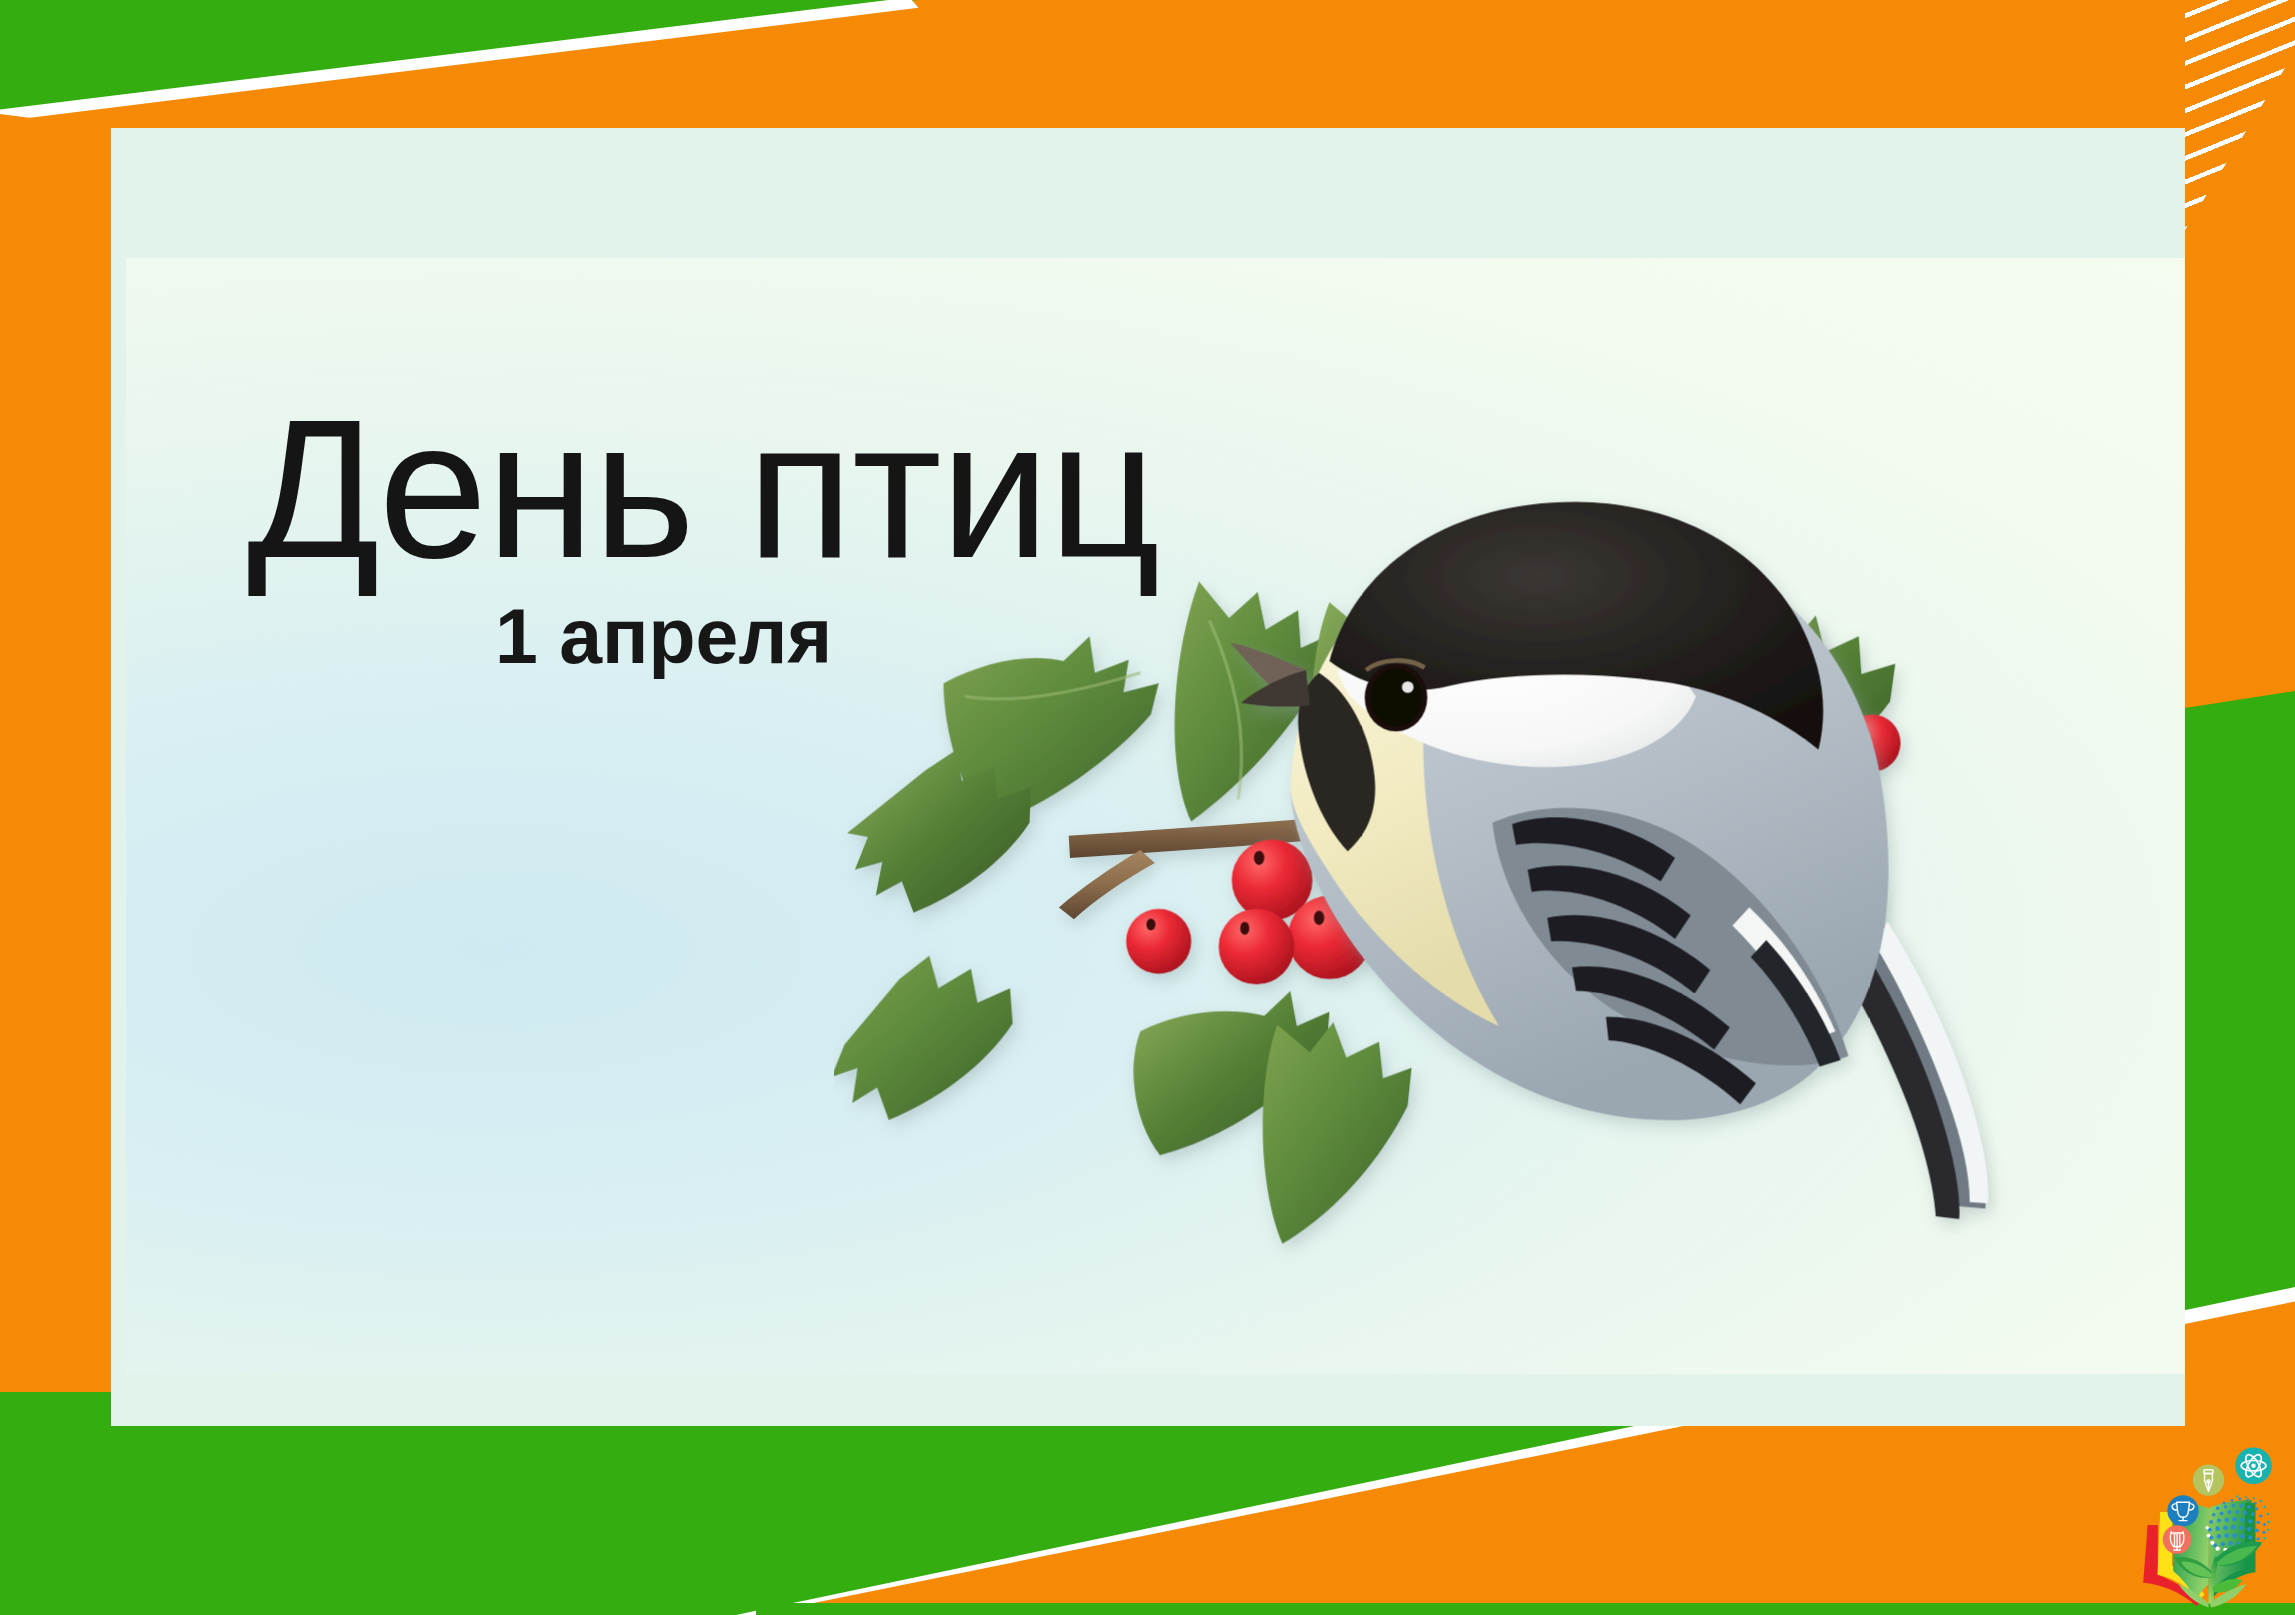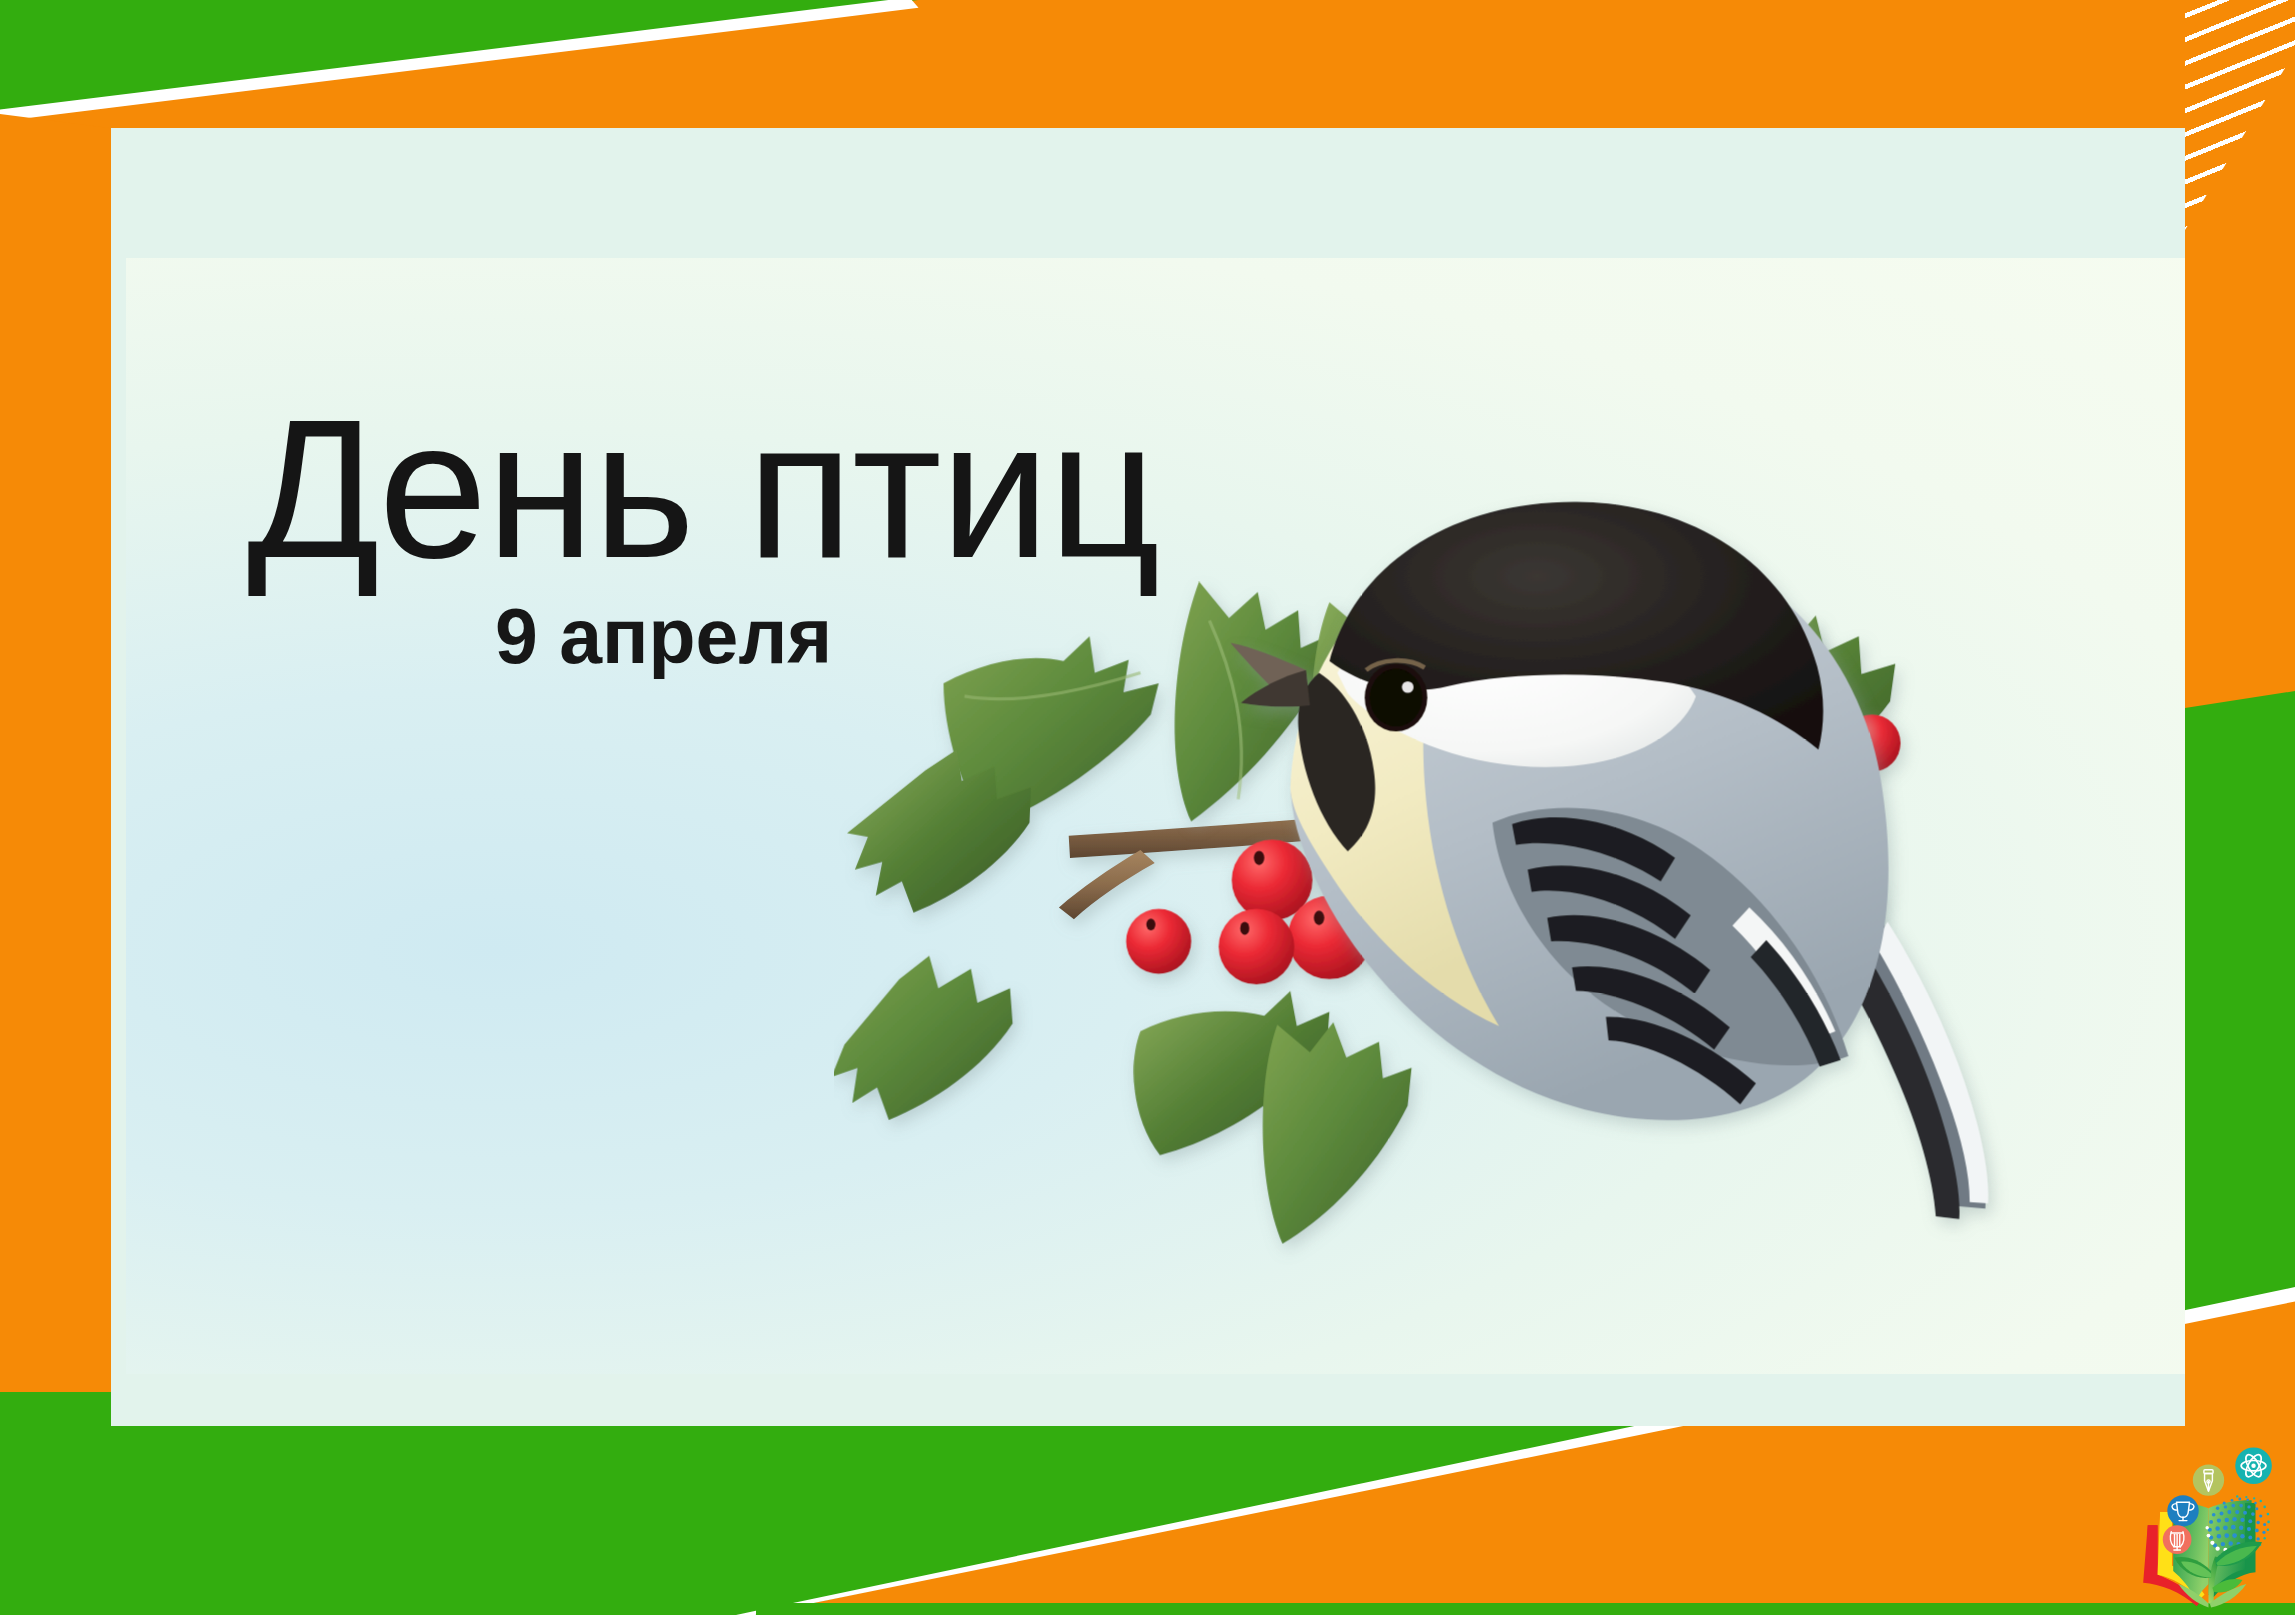--- a/index.html
+++ b/index.html
@@ -169,21 +169,21 @@
   <div class="layer" id="orange-wedge-bottom"></div>
   <div class="layer" id="white-diag-bottom"></div>
   <div class="layer" id="green-bottom-sliver"></div>
 
   <div class="layer" id="mint-plate"></div>
 
   <div class="layer" id="panel">
 
     <div class="layer" id="title-block" style="left:121px; top:134px;">
       <div id="title">День птиц</div>
-      <div id="subtitle">9 апреля</div>
+      <div id="subtitle">1 апреля</div>
     </div>
 
     <div class="layer" id="illustration" style="left:708px; top:108px;">
       <svg viewBox="0 0 2080 1450" xmlns="http://www.w3.org/2000/svg">
         <defs>
           <linearGradient id="gBack" x1="0" y1="0" x2="0.4" y2="1">
             <stop offset="0" stop-color="#cfd7dd"></stop>
             <stop offset="0.55" stop-color="#b4bec7"></stop>
             <stop offset="1" stop-color="#9aa6b0"></stop>
           </linearGradient>

